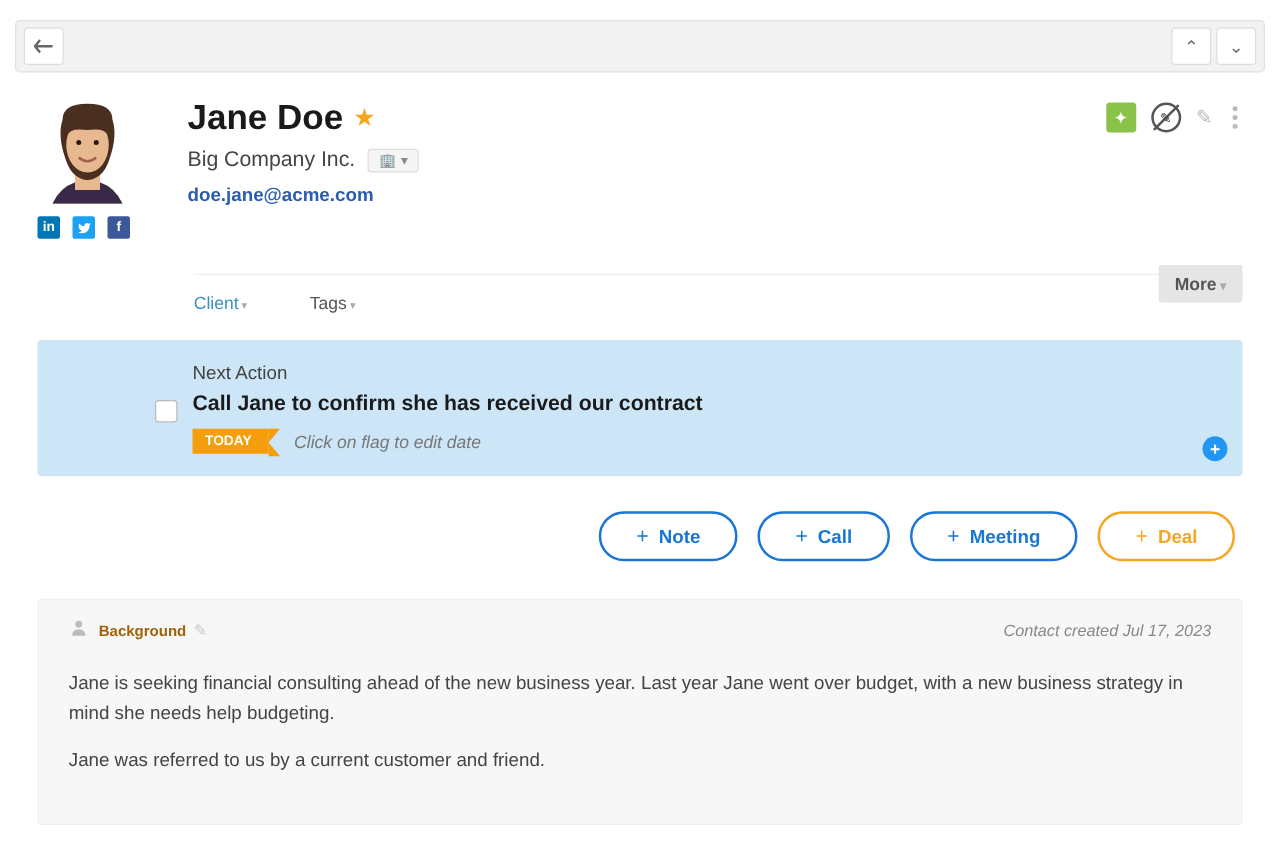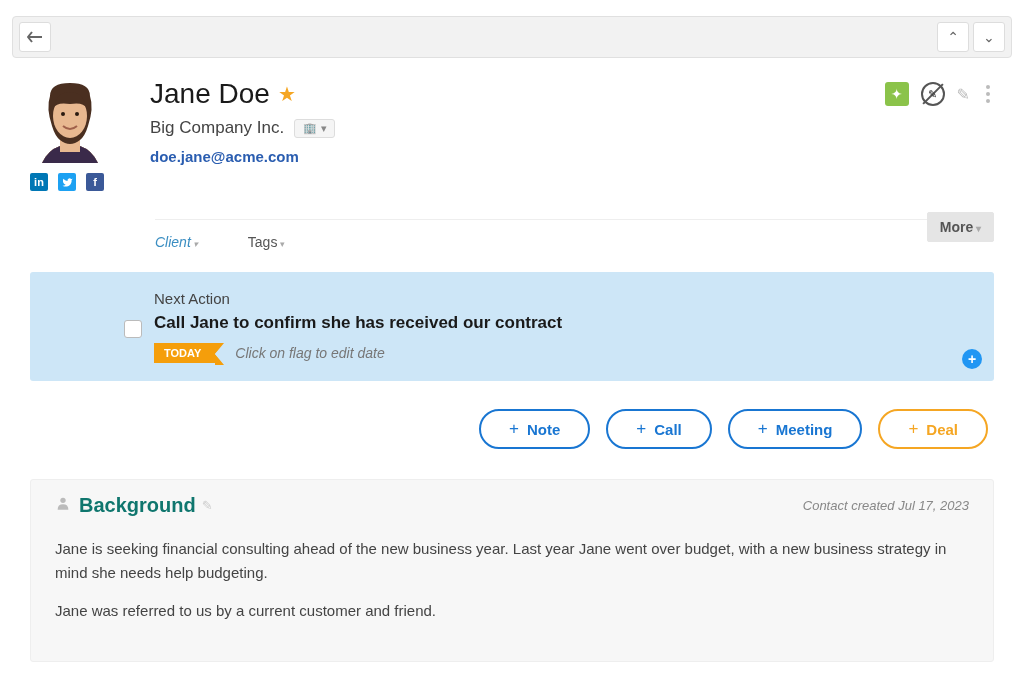--- a/index.html
+++ b/index.html
@@ -10,60 +10,60 @@
 .main { display: flex; padding: 20px 30px 10px 30px; gap: 30px; }
 .avatar-col { width: 90px; flex-shrink: 0; }
 .avatar { width: 80px; height: 85px; border-radius: 4px; overflow: hidden; display: flex; align-items: flex-end; justify-content: center; background: #fff; }
 .social-row { display: flex; gap: 10px; margin-top: 10px; }
 .social-icon { width: 18px; height: 18px; border-radius: 2px; display: flex; align-items: center; justify-content: center; font-size: 11px; font-weight: bold; color: #fff; cursor: pointer; }
 .linkedin { background: #0077b5; }
 .twitter { background: #1da1f2; }
 .facebook { background: #3b5998; }
 .info-col { flex: 1; }
 .name-row { display: flex; align-items: center; gap: 8px; }
-.contact-name { font-size: 28px; font-weight: 400; color: #1a1a1a; }
+.contact-name { font-size: 28px; font-weight: 700; color: #1a1a1a; }
 .star-icon { color: #f5a623; font-size: 20px; }
 .actions-right { margin-left: auto; display: flex; align-items: center; gap: 12px; }
 .action-sq-green { width: 24px; height: 24px; background: #8bc34a; border-radius: 3px; display: flex; align-items: center; justify-content: center; color: #fff; cursor: pointer; font-size: 14px; }
 .action-circle { width: 24px; height: 24px; border: 2px solid #555; border-radius: 50%; display: flex; align-items: center; justify-content: center; cursor: pointer; position: relative; }
 .action-circle::after { content: ""; position: absolute; width: 28px; height: 2px; background: #555; transform: rotate(-45deg); }
 .pencil-gray { color: #bbb; font-size: 16px; cursor: pointer; }
 .dots { display: flex; flex-direction: column; gap: 3px; cursor: pointer; padding: 4px; }
 .dots span { width: 4px; height: 4px; background: #bbb; border-radius: 50%; }
 .company-row { display: flex; align-items: center; gap: 10px; margin-top: 8px; font-size: 17px; color: #444; }
 .company-btn { background: #f5f5f5; border: 1px solid #ddd; border-radius: 3px; padding: 2px 8px; font-size: 11px; color: #888; cursor: pointer; display: flex; align-items: center; gap: 4px; }
 .phone-row { margin-top: 10px; font-size: 17px; font-weight: 700; color: #222; }
 .phone-row .type { font-weight: 400; font-size: 13px; color: #999; margin-left: 4px; }
 .email-link { display: inline-block; margin-top: 10px; color: #2a5db0; font-weight: 600; cursor: pointer; font-size: 15px; }
 .more-row { margin: 18px 30px 0 155px; position: relative; border-top: 1px solid #eee; padding-top: 0; }
 .more-btn { position: absolute; right: 0; top: -8px; background: #e5e5e5; border: 1px solid #e5e5e5; padding: 6px 12px; font-size: 14px; font-weight: 700; color: #555; cursor: pointer; border-radius: 2px; }
 .more-btn::after { content: " ▾"; font-size: 10px; color: #aaa; }
 .tags-row { display: flex; gap: 50px; margin-top: 14px; padding-bottom: 10px; }
 .tag-item { font-size: 14px; color: #555; cursor: pointer; }
-.tag-item.client { color: #3b8ec2; font-style: italic; }
+.tag-item.client { color: #3b8ec2; }
 .tag-item::after { content: " ▾"; font-size: 9px; color: #aaa; }
 .next-action { background: #cde6f7; margin: 12px 30px 0; border-radius: 3px; padding: 18px 24px 18px 124px; position: relative; }
 .na-label { font-size: 15px; color: #444; margin-bottom: 6px; }
 .na-row { display: flex; align-items: center; gap: 12px; }
 .na-check { width: 18px; height: 18px; border: 1px solid #bbb; border-radius: 3px; background: #fff; cursor: pointer; position: absolute; left: 94px; top: 48px; }
 .na-text { font-size: 17px; font-weight: 700; color: #1a1a1a; }
 .na-meta { display: flex; align-items: center; gap: 20px; margin-top: 10px; }
 .today-flag { background: #f59e0b; color: #fff; font-size: 11px; font-weight: 700; padding: 4px 14px 4px 10px; position: relative; cursor: pointer; }
 .today-flag::after { content: ""; position: absolute; right: -10px; top: 0; border-top: 11px solid transparent; border-bottom: 11px solid transparent; border-left: 10px solid #cde6f7; transform: scaleX(-1); }
 .today-flag::before { content: ""; position: absolute; right: -9px; top: 0; width: 0; height: 0; border-top: 11px solid #f59e0b; border-bottom: 11px solid #f59e0b; border-right: 9px solid transparent; }
 .flag-hint { font-style: italic; color: #777; font-size: 14px; }
 .add-circle { position: absolute; right: 12px; bottom: 12px; width: 20px; height: 20px; background: #2196f3; border-radius: 50%; color: #fff; display: flex; align-items: center; justify-content: center; font-size: 14px; font-weight: bold; cursor: pointer; }
 .action-btns { display: flex; gap: 16px; justify-content: flex-end; margin: 28px 36px 0; }
 .pill-btn { border: 2px solid #1976d2; color: #1976d2; background: #fff; border-radius: 22px; padding: 8px 28px; font-size: 15px; font-weight: 600; cursor: pointer; display: flex; align-items: center; gap: 8px; }
 .pill-btn .plus { font-size: 17px; font-weight: 400; }
 .pill-btn.deal { border-color: #f5a623; color: #f5a623; }
 .bg-section { background: #f7f7f7; border: 1px solid #eee; border-radius: 3px; margin: 30px 30px 0; padding: 14px 24px 24px; }
 .bg-head { display: flex; align-items: center; }
 .bg-head .person-icon { color: #bbb; font-size: 18px; margin-right: 8px; }
-.bg-title { font-weight: 700; font-size: 20px; color: #0f766e; }
+.bg-title { font-weight: 700; font-size: 12px; color: #a16207; }
 .bg-pencil { color: #ccc; font-size: 13px; margin-left: 6px; cursor: pointer; }
 .bg-date { margin-left: auto; font-style: italic; color: #888; font-size: 13px; }
 .bg-body { margin-top: 20px; color: #444; line-height: 1.6; font-size: 15px; max-width: 920px; }
 .bg-body p { margin-bottom: 14px; }
 </style>
 </head>
 <body>
 
 <div class="topbar">
   <div class="btn-sq">

